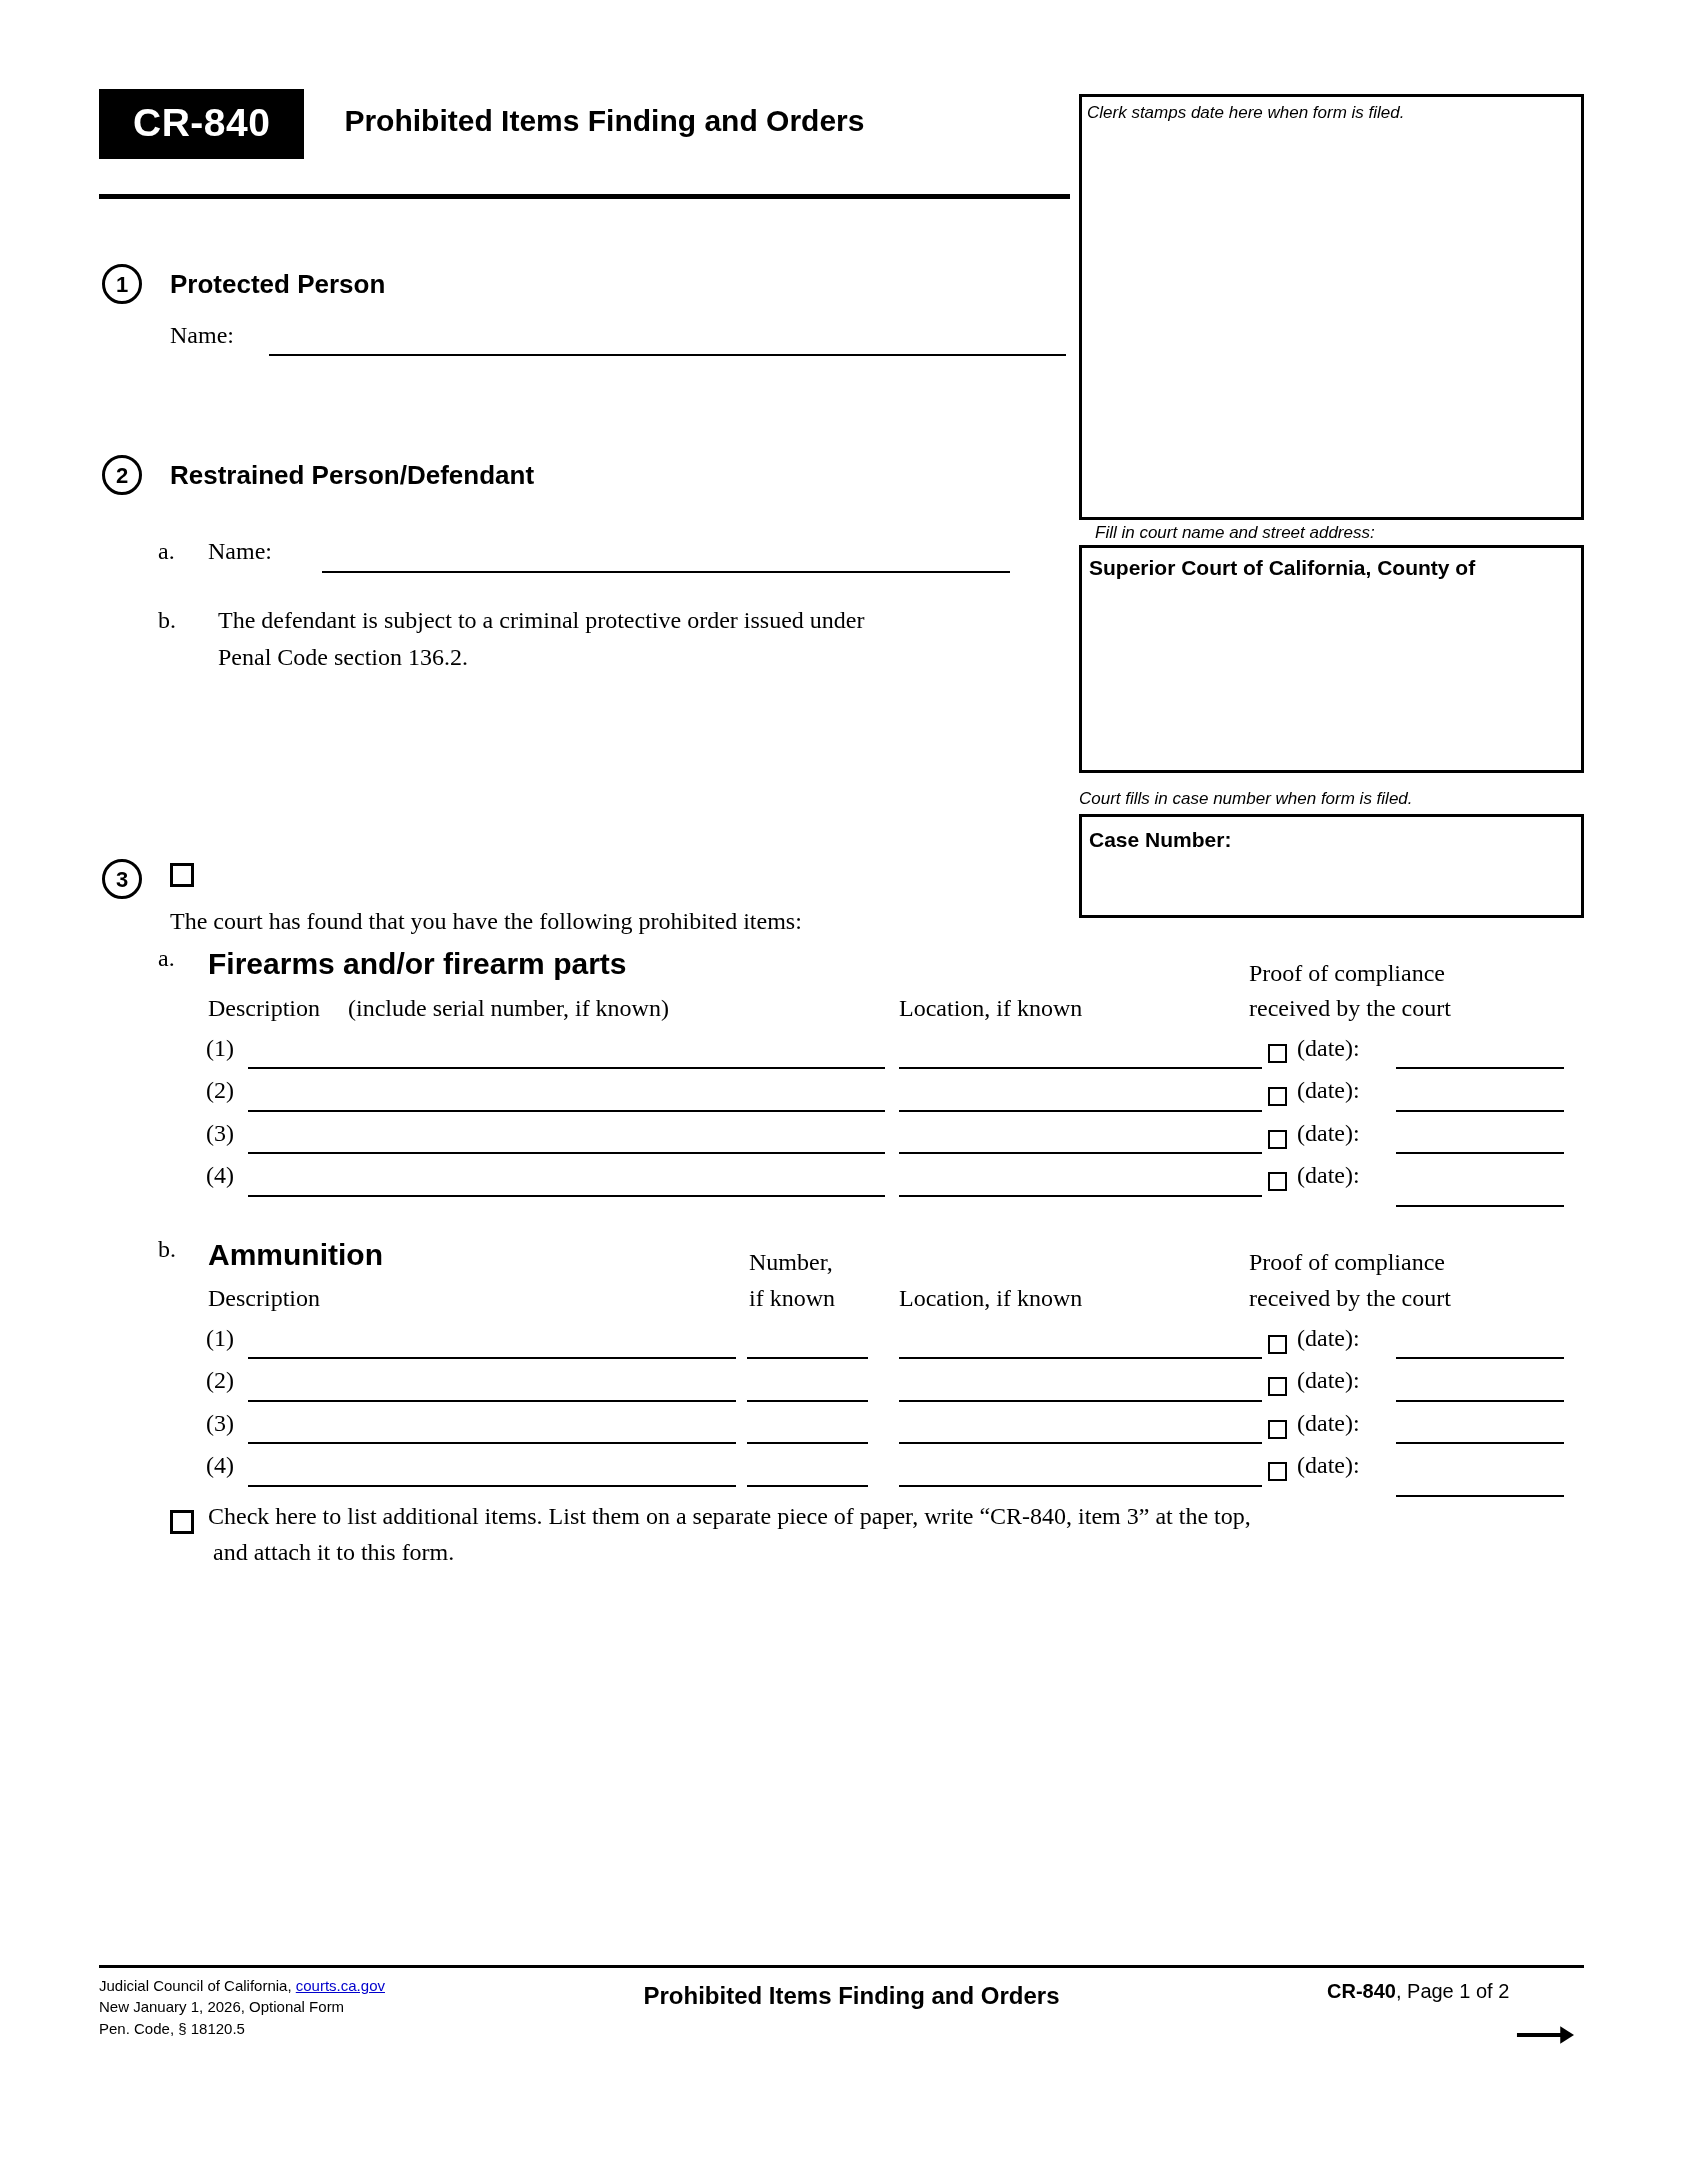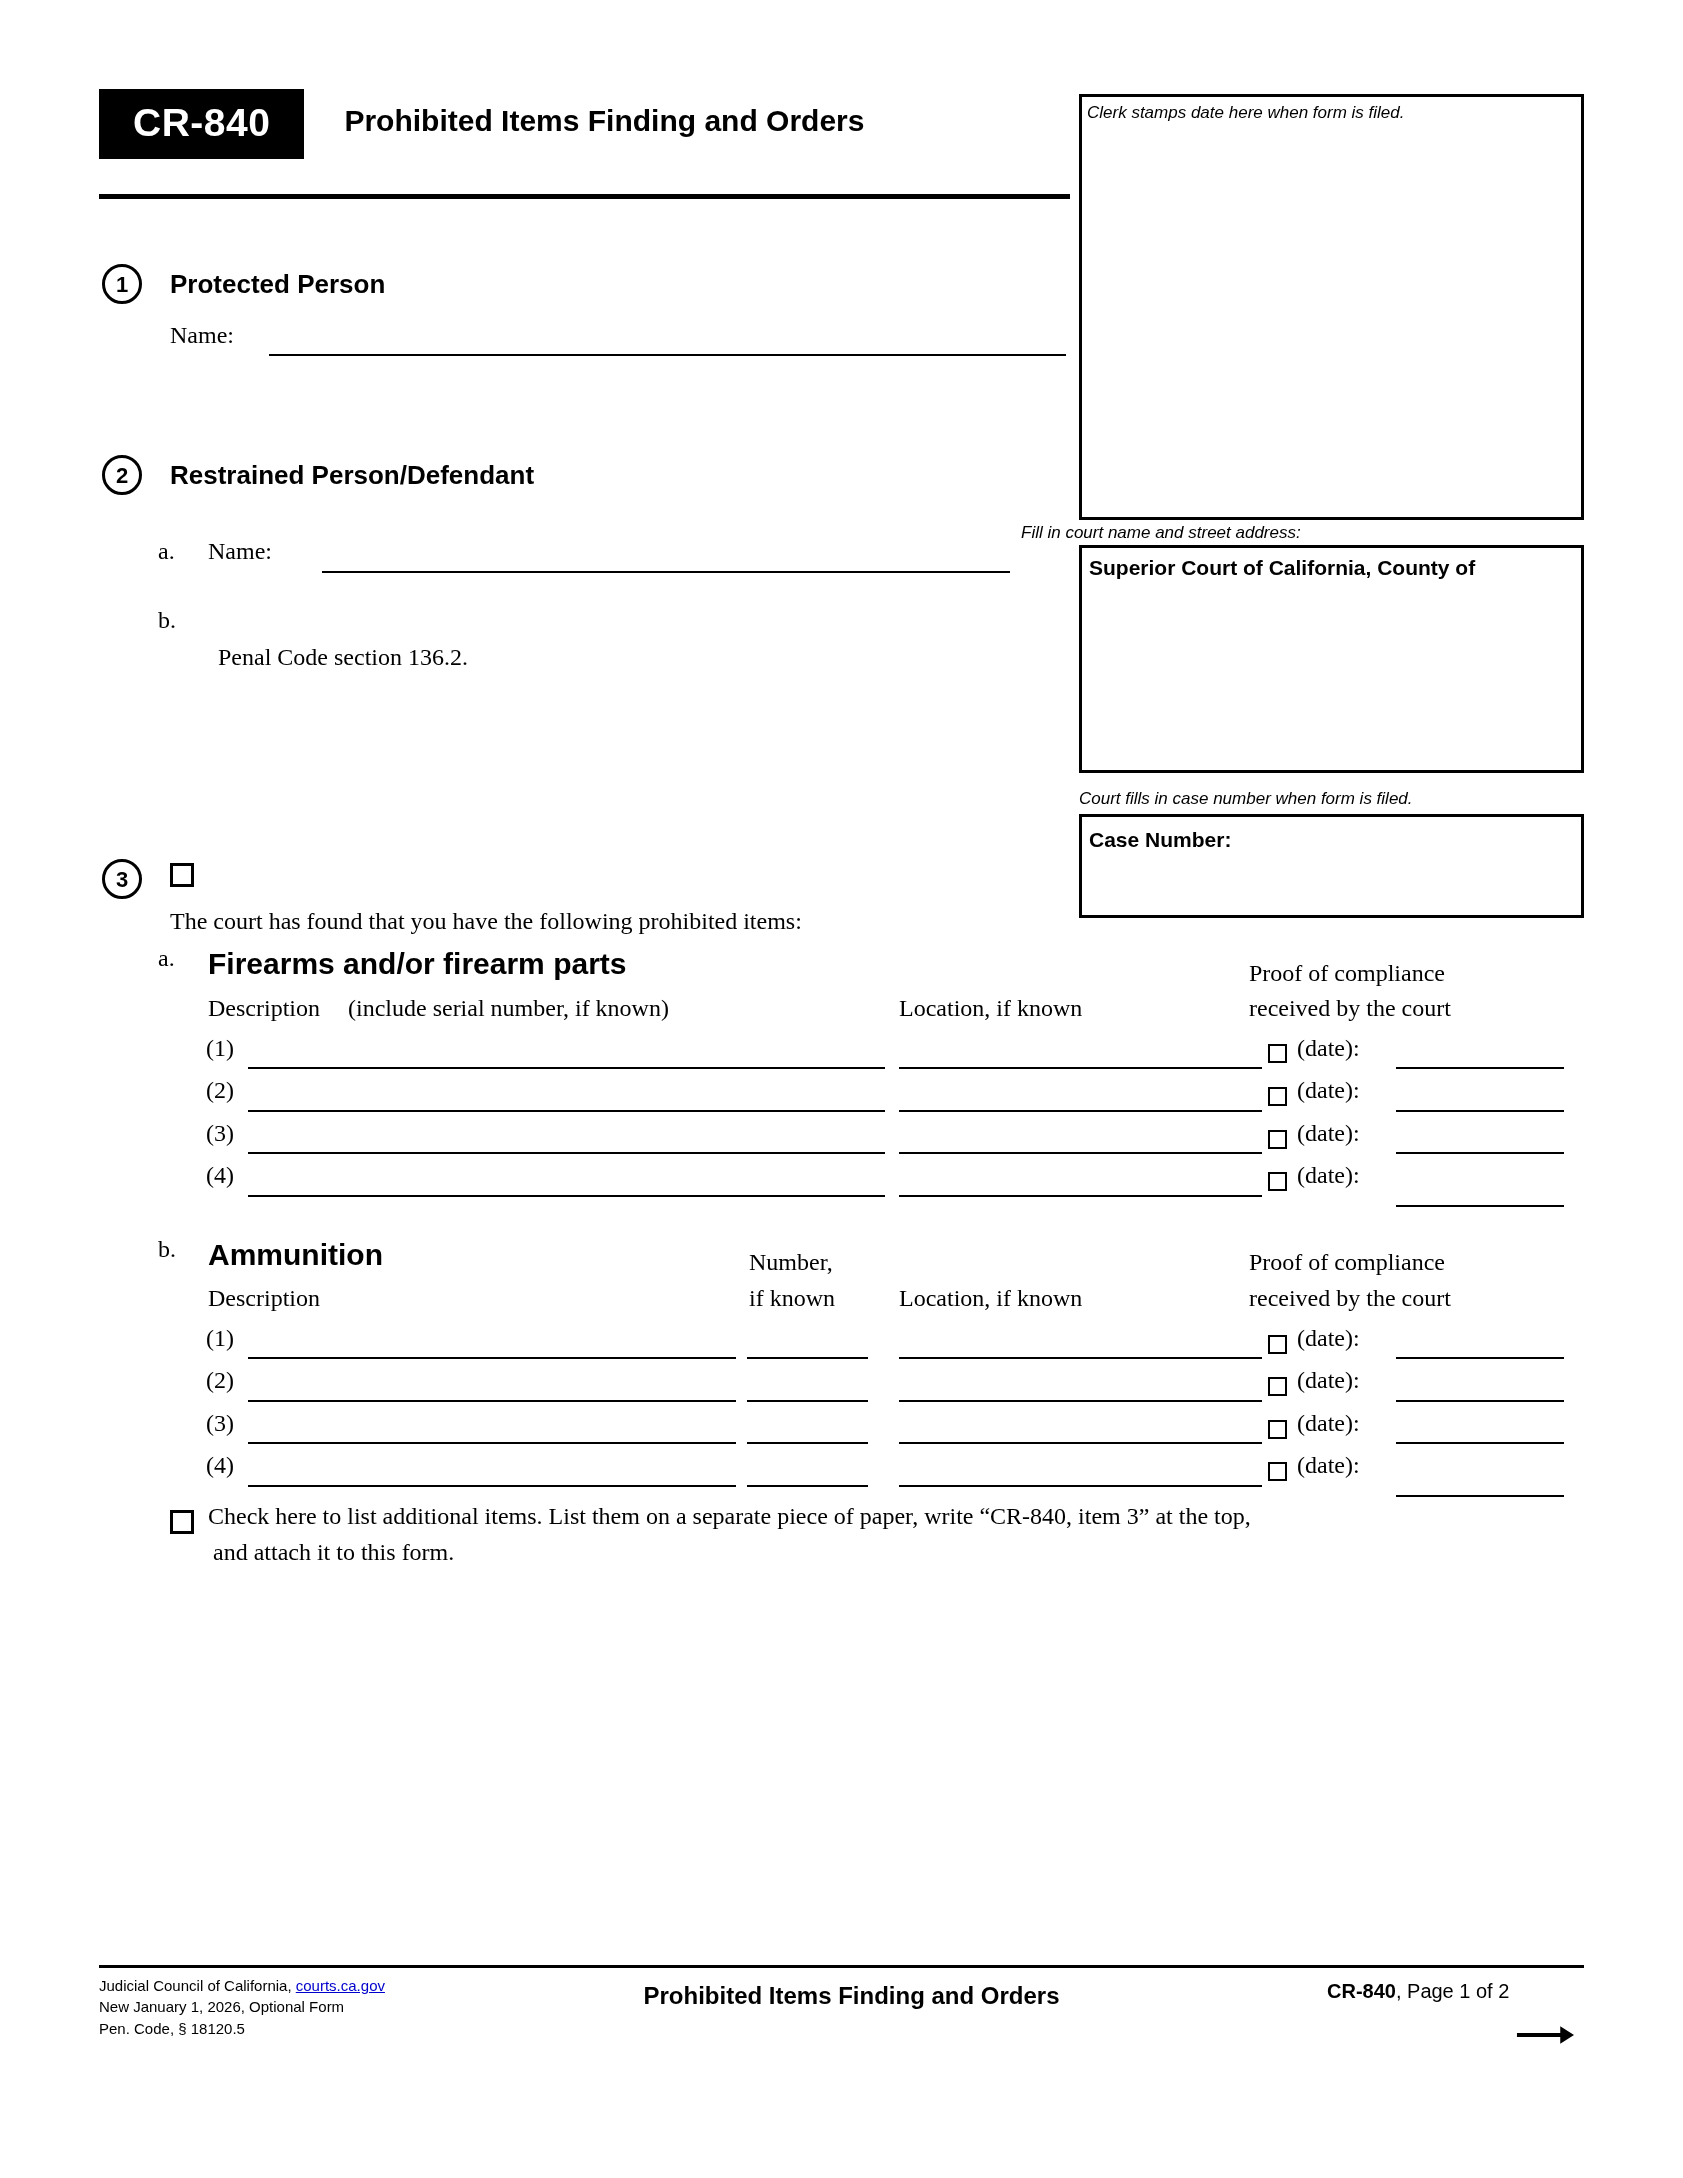--- a/index.html
+++ b/index.html
@@ -170,41 +170,42 @@
 
   <div class="hdr-wrap">
     <span class="form-badge">CR-840</span>
     <span class="hdr-title">Prohibited Items Finding and Orders</span>
   </div>
   <div class="hdr-rule"></div>
 
   <div class="box" style="left:1079px; top:94px; width:505px; height:426px;"></div>
   <div class="box-note-inside" style="left:1087px; top:103px;">Clerk stamps date here when form is filed.</div>
 
-  <div class="caption-note" style="left:1021px; top:523px;">Fill in court name and street address:</div>
+  <div class="caption-note" style="left:1095px; top:523px;">Fill in court name and street address:</div>
   <div class="box" style="left:1079px; top:545px; width:505px; height:228px;"></div>
   <div class="box-label" style="left:1089px; top:556px;">Superior Court of California, County of</div>
 
   <div class="caption-note" style="left:1079px; top:789px;">Court fills in case number when form is filed.</div>
   <div class="box" style="left:1079px; top:814px; width:505px; height:104px;"></div>
   <div class="box-label" style="left:1089px; top:828px;">Case Number:</div>
 
   <div class="num-circle" style="left:102px; top:264px;">1</div>
   <div class="sec-title" style="left:170px; top:269px;">Protected Person</div>
   <div class="txt" style="left:170px; top:322px;">Name:</div>
   <div class="rule" style="left:269px; top:354px; width:797px;"></div>
 
   <div class="num-circle" style="left:102px; top:455px;">2</div>
   <div class="sec-title" style="left:170px; top:460px;">Restrained Person/Defendant</div>
 
   <div class="txt" style="left:158px; top:538px;">a.</div>
   <div class="txt" style="left:208px; top:538px;">Name:</div>
   <div class="rule" style="left:322px; top:571px; width:688px;"></div>
 
   <div class="txt" style="left:158px; top:607px;">b.</div>
+  <div class="txt" style="left:218px; top:607px;">The defendant is subject to a criminal protective order issued under</div>
   <div class="txt" style="left:218px; top:644px;">Penal Code section 136.2.</div>
 
   <div class="num-circle" style="left:102px; top:859px;">3</div>
   <div class="cbox" style="left:170px; top:863px;"></div>
   <div class="txt" style="left:170px; top:908px;">The court has found that you have the following prohibited items:</div>
 
   <div class="txt" style="left:158px; top:945px;">a.</div>
   <div class="txt-b" style="left:208px; top:947px;">Firearms and/or firearm parts</div>
 
   <div class="txt" style="left:208px; top:995px;">Description</div>

